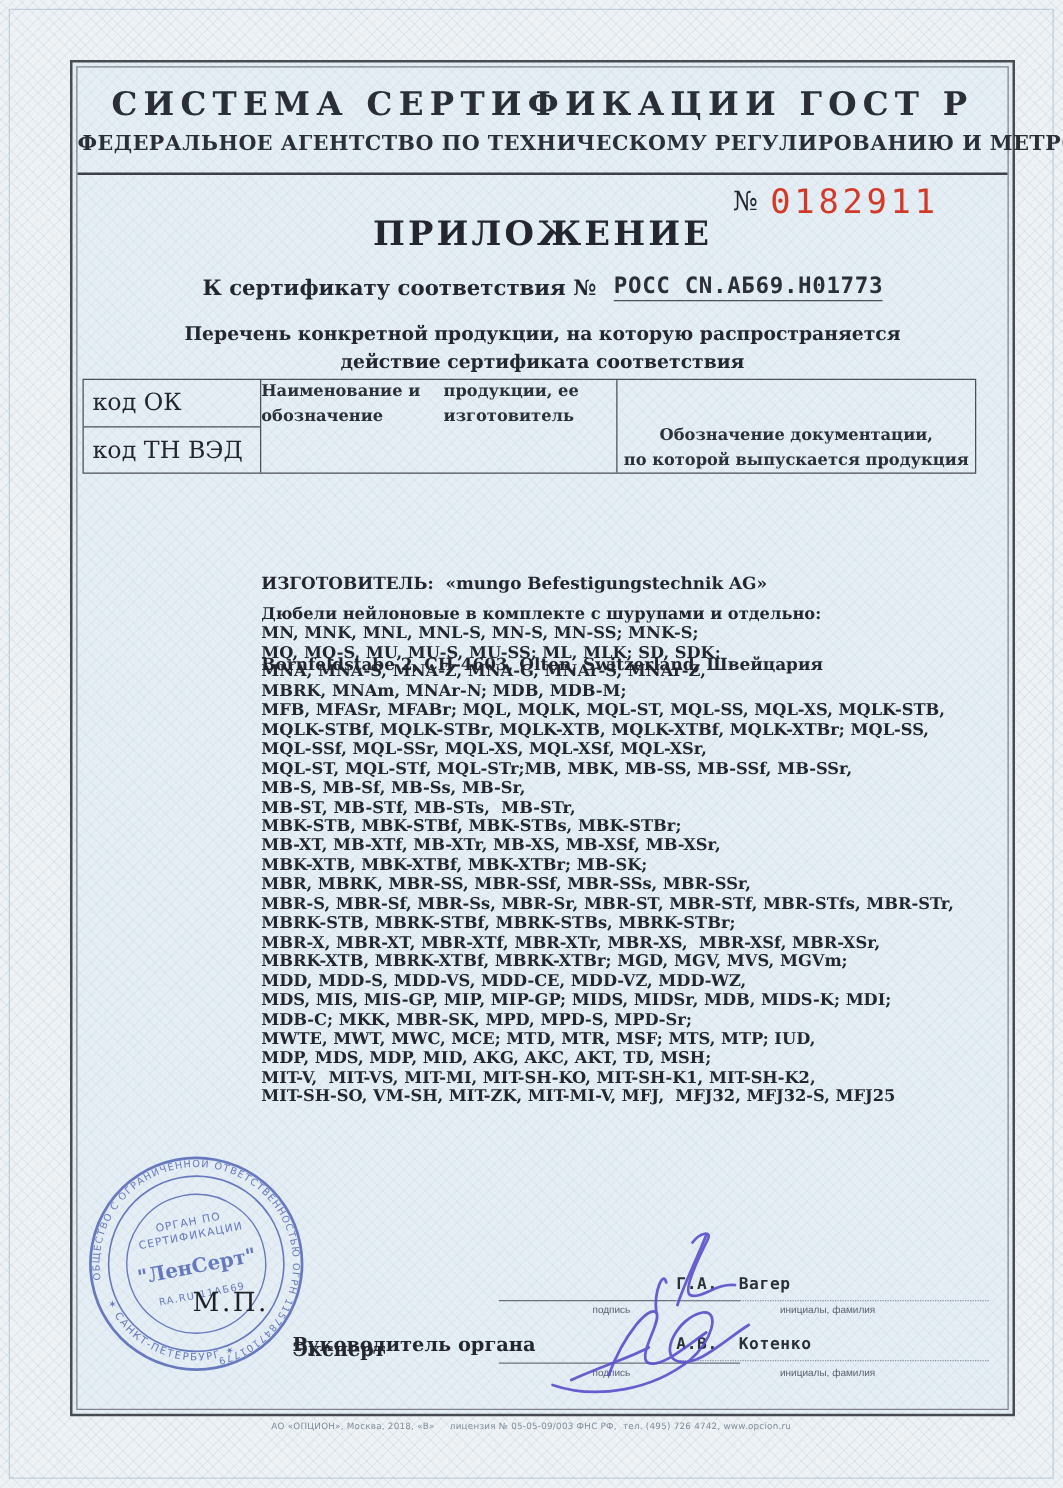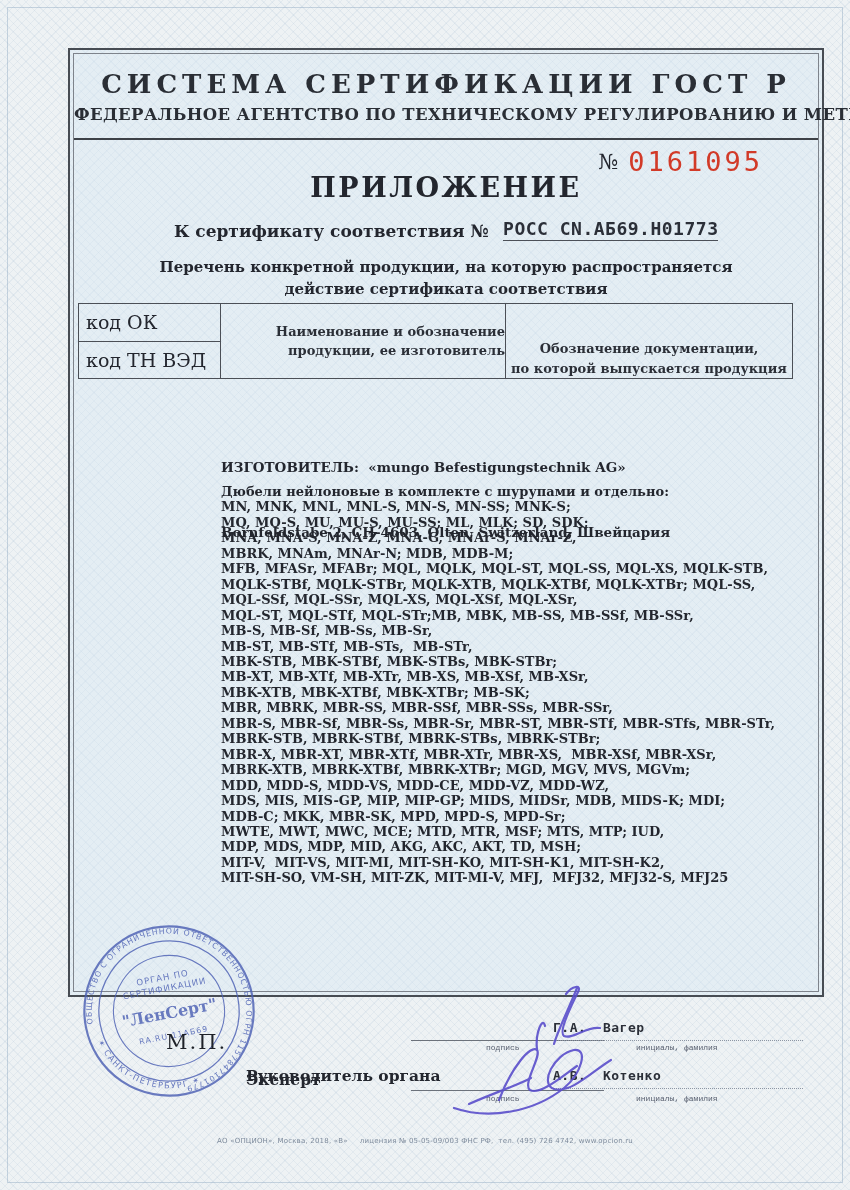--- a/index.html
+++ b/index.html
@@ -8,21 +8,21 @@
     font-family:"DejaVu Serif",serif;color:#23262e;
     background-color:#eef2f4;
     background-image:
       repeating-linear-gradient(45deg, rgba(146,174,201,.13) 0 1px, transparent 1px 6px),
       repeating-linear-gradient(-45deg, rgba(146,174,201,.13) 0 1px, transparent 1px 6px);
   }
   .sheet-edge{position:absolute;inset:7px;border:1px solid rgba(125,155,185,.38);pointer-events:none;}
 
   
   .frame-outer{
-    position:absolute;left:68px;top:48px;width:756px;height:949px;
+    position:absolute;left:56px;top:48px;width:756px;height:1085px;
     border:2px solid #474c53;box-sizing:border-box;
     background:linear-gradient(rgba(213,231,243,.40),rgba(213,231,243,.40));
   }
   .frame-inner{
     position:absolute;inset:3px;border:1px solid #7e838b;box-sizing:border-box;
     position:absolute;
   }
   .fi{position:relative;width:100%;height:100%;}
 
   
@@ -72,21 +72,21 @@
 
   
   .prod-table{
     position:absolute;top:249px;left:4px;width:715px;height:76px;
     display:flex;border:1px solid #4b4f56;box-sizing:border-box;
   }
   .pt-col1{width:142px;border-right:1px solid #4b4f56;display:flex;flex-direction:column;box-sizing:border-box;}
   .pt-col1 .cell{flex:1;display:flex;align-items:center;padding-left:7px;font-size:19px;}
   .pt-col1 .cell:first-child{border-bottom:1px solid #4b4f56;}
   .pt-col2{width:285px;border-right:1px solid #4b4f56;box-sizing:border-box;
-    display:flex;flex-direction:column;justify-content:center;text-align:right;
+    display:flex;flex-direction:row;justify-content:center;text-align:left;
     font-size:13px;font-weight:bold;color:#2b2f37;line-height:1.5;}
   .pt-col3{flex:1;display:flex;flex-direction:column;justify-content:flex-end;text-align:center;
     font-size:13px;font-weight:bold;color:#2b2f37;line-height:1.5;}
 
   
   .manufacturer{
     position:absolute;top:360px;left:147px;font-size:13.5px;font-weight:bold;
     line-height:1.6;color:#23262e;white-space:pre;
   }
   .product-list{
@@ -96,21 +96,21 @@
   .product-list div{white-space:pre;}
 
   
   .stamp{position:absolute;left:4px;top:866px;width:182px;height:182px;
     transform:rotate(-11deg);opacity:.82;}
   .mp-label{position:absolute;left:92px;top:976px;font-size:21px;letter-spacing:2px;color:#1e2128;}
 
   
   .sig-role{position:absolute;font-size:15.5px;font-weight:bold;color:#23262e;white-space:nowrap;}
   .sig-line{position:absolute;border-bottom:1px solid #6c727b;}
-  .sig-sub{position:absolute;font-size:8px;color:#596070;font-family:Liberation Mono, monospace;}
+  .sig-sub{position:absolute;font-size:8px;color:#596070;font-family:Liberation Sans, sans-serif;}
   .sig-name{
     position:absolute;font-family:"DejaVu Sans Mono",monospace;font-size:13px;
     font-weight:bold;color:#2b2f38;white-space:pre;letter-spacing:.5px;
   }
   .sig-dotline{position:absolute;border-bottom:1px dotted #8d96a4;}
   .sig-ink{position:absolute;left:360px;top:928px;width:230px;height:140px;}
 
   
   .footer{
     position:absolute;top:1137px;left:0;right:0;text-align:center;
@@ -126,21 +126,21 @@
 <div class="frame-outer">
   <div class="frame-inner">
     <div class="fi">
 
       <div class="header-box">
         <div class="h-title">СИСТЕМА СЕРТИФИКАЦИИ ГОСТ Р</div>
         <div class="h-sub">ФЕДЕРАЛЬНОЕ АГЕНТСТВО ПО ТЕХНИЧЕСКОМУ РЕГУЛИРОВАНИЮ И МЕТРОЛОГИИ</div>
       </div>
 
       <div class="number-line">
-        <span class="num-sign">№</span><span class="num-value">0161095</span>
+        <span class="num-sign">№</span><span class="num-value">0182911</span>
       </div>
 
       <div class="doc-title">ПРИЛОЖЕНИЕ</div>
 
       <div class="cert-line">
         <span class="cert-label">К сертификату соответствия №</span>
         <span class="cert-value-box">
           <span class="cert-value">РОСС CN.АБ69.Н01773</span>
         </span>
       </div>

